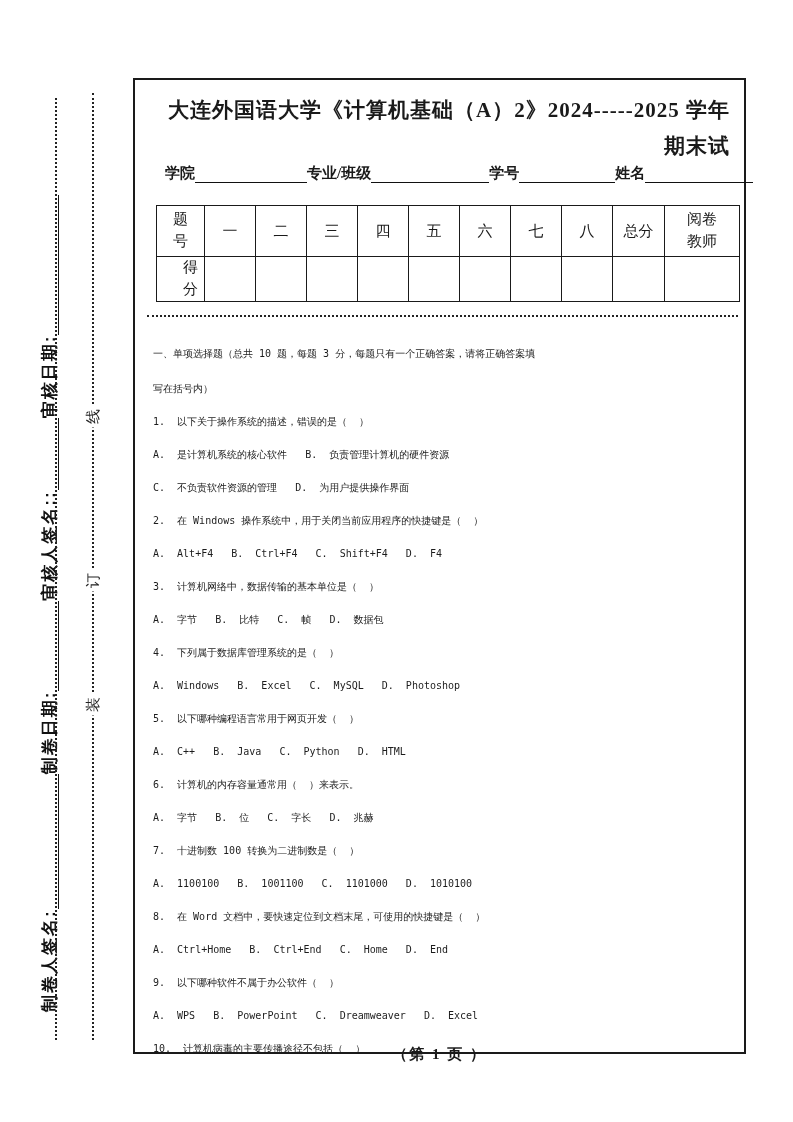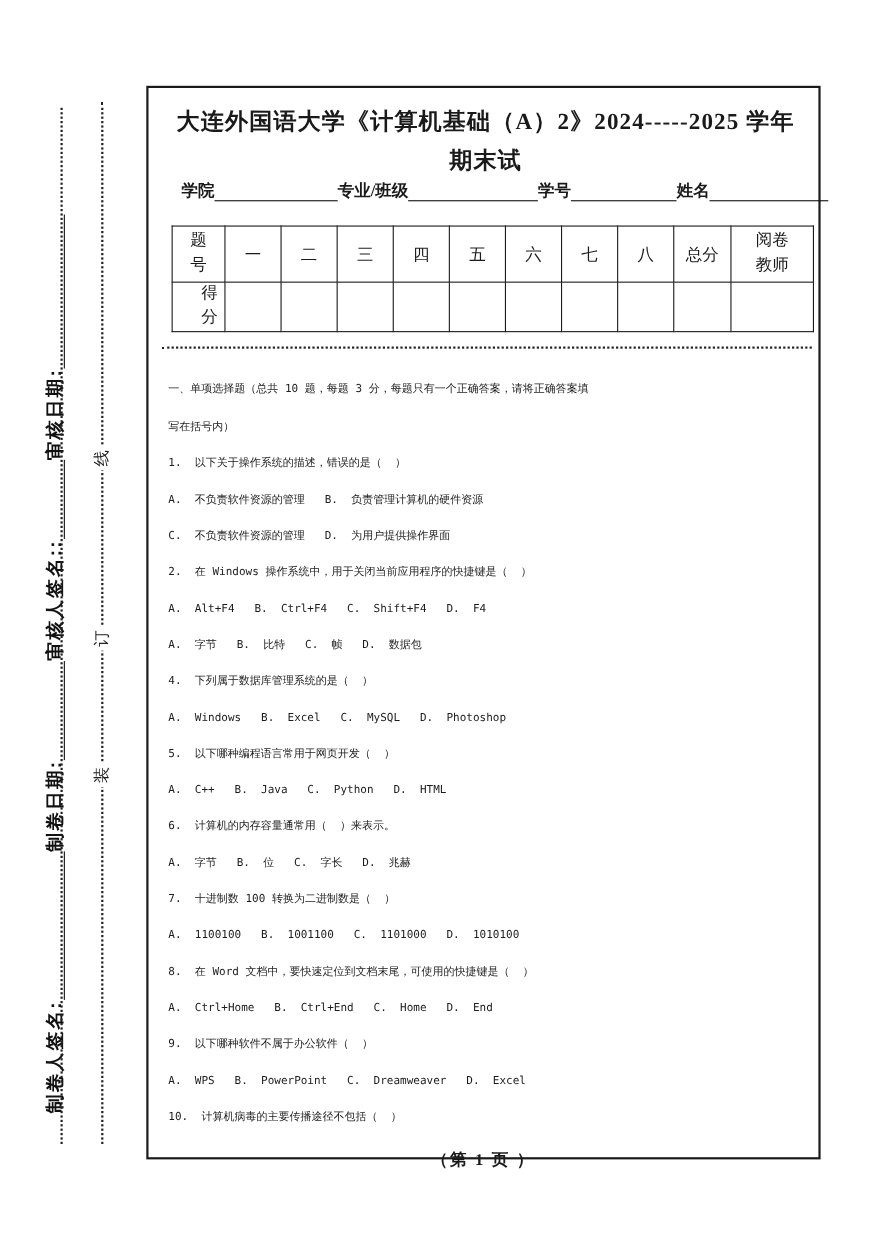--- a/index.html
+++ b/index.html
@@ -32,21 +32,21 @@
   }
   .bc-xian{top:404px}.bc-ding{top:568px}.bc-zhuang{top:692px}
 
   
   .paper-box{
     position:absolute;left:133px;top:78px;width:613px;height:976px;
     border:2px solid #1a1a1a;box-sizing:border-box;
     padding:0 14px 0 18px;
   }
   .title{
-    margin-top:12px;text-align:center;font-weight:700;font-size:21px;
+    margin-top:12px;text-align:right;font-weight:700;font-size:21px;
     line-height:36px;letter-spacing:1px;
   }
   .title-l2{text-align:center;font-weight:700;font-size:21px;line-height:36px;letter-spacing:2px;}
 
   .fields{
     display:flex;align-items:flex-end;margin:0 8px 0 12px;
     font-weight:700;font-size:15px;white-space:nowrap;
   }
   .field-label{flex:none;}
   .field-line{flex:none;display:inline-block;border-bottom:1.5px solid #111;height:1.05em;}
@@ -167,26 +167,27 @@
   </tbody>
     </table>
 
   <div class="dotted-sep"></div>
 
   <div class="qa">
     <div class="qhead">一、单项选择题（总共 10 题，每题 3 分，每题只有一个正确答案，请将正确答案填</div>
     <div class="qhead">写在括号内）</div>
 
     <div class="qline">1.  以下关于操作系统的描述，错误的是（  ）</div>
-    <div class="qline">A.  不负责软件资源的管理   B.  负责管理计算机的硬件资源</div>
+    <div class="qline">A.  是计算机系统的核心软件   B.  负责管理计算机的硬件资源</div>
     <div class="qline">C.  不负责软件资源的管理   D.  为用户提供操作界面</div>
 
     <div class="qline">2.  在 Windows 操作系统中，用于关闭当前应用程序的快捷键是（  ）</div>
     <div class="qline">A.  Alt+F4   B.  Ctrl+F4   C.  Shift+F4   D.  F4</div>
 
+    <div class="qline">3.  计算机网络中，数据传输的基本单位是（  ）</div>
     <div class="qline">A.  字节   B.  比特   C.  帧   D.  数据包</div>
 
     <div class="qline">4.  下列属于数据库管理系统的是（  ）</div>
     <div class="qline">A.  Windows   B.  Excel   C.  MySQL   D.  Photoshop</div>
 
     <div class="qline">5.  以下哪种编程语言常用于网页开发（  ）</div>
     <div class="qline">A.  C++   B.  Java   C.  Python   D.  HTML</div>
 
     <div class="qline">6.  计算机的内存容量通常用（  ）来表示。</div>
     <div class="qline">A.  字节   B.  位   C.  字长   D.  兆赫</div>

